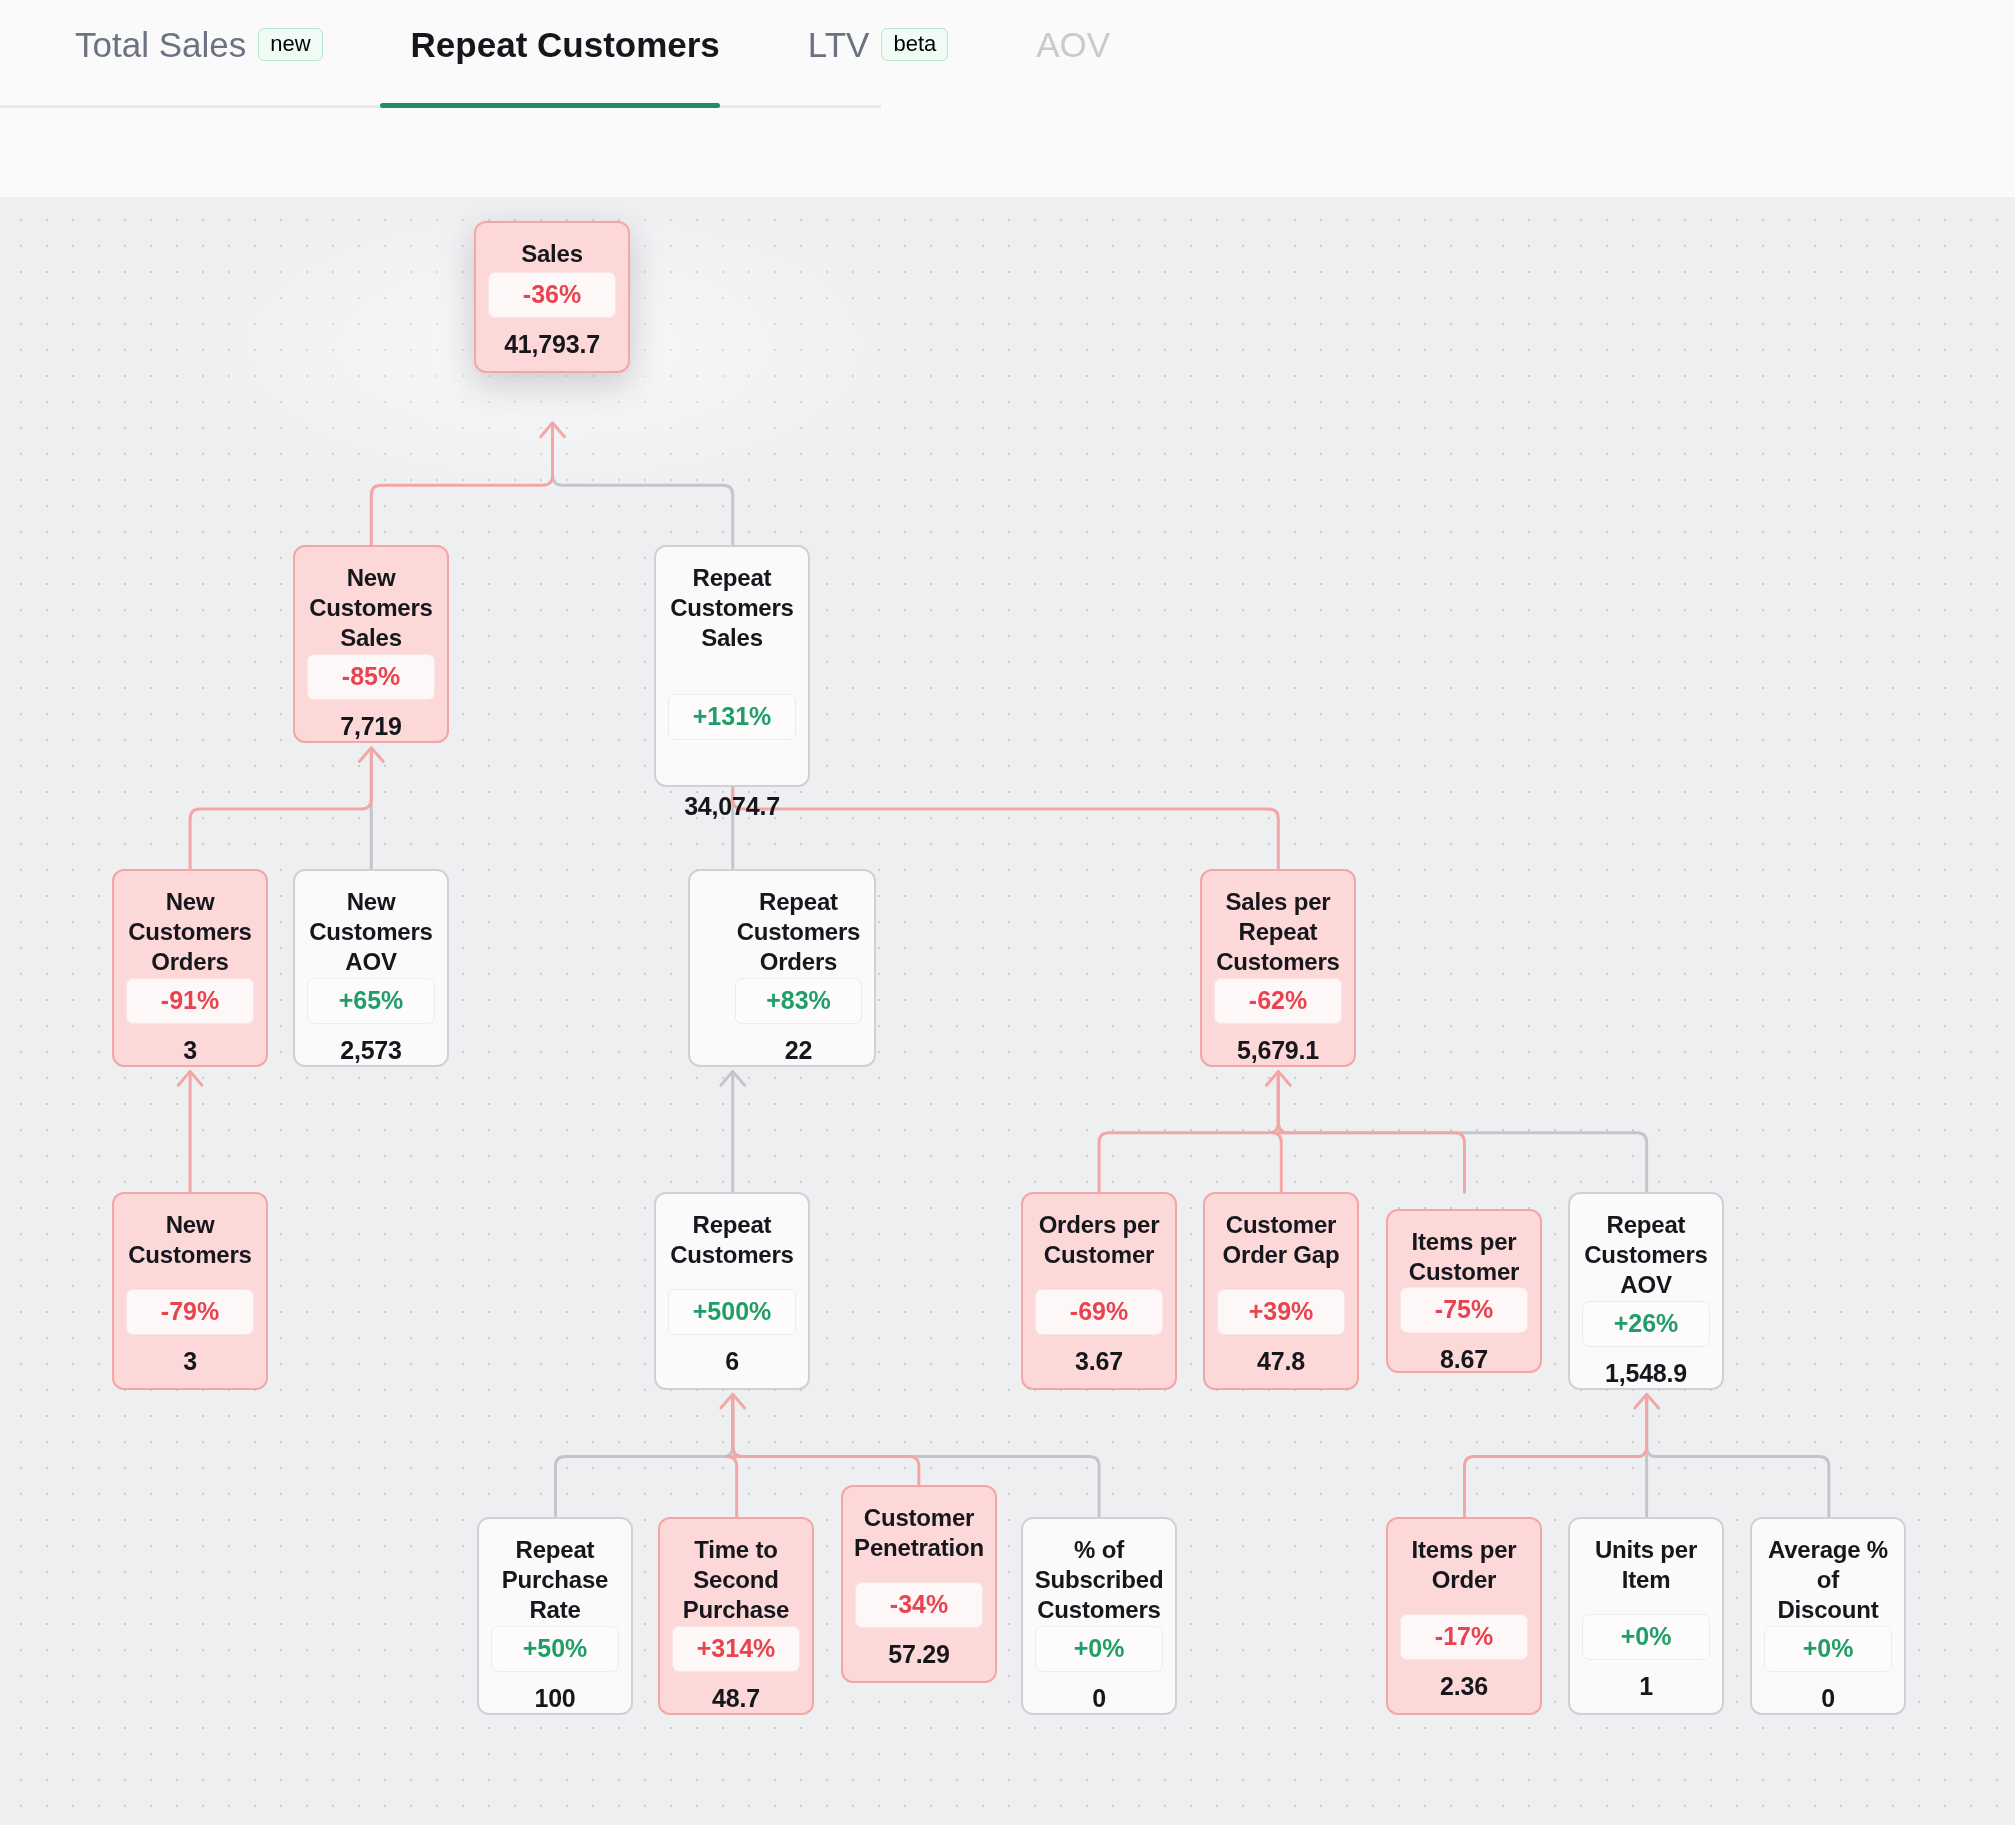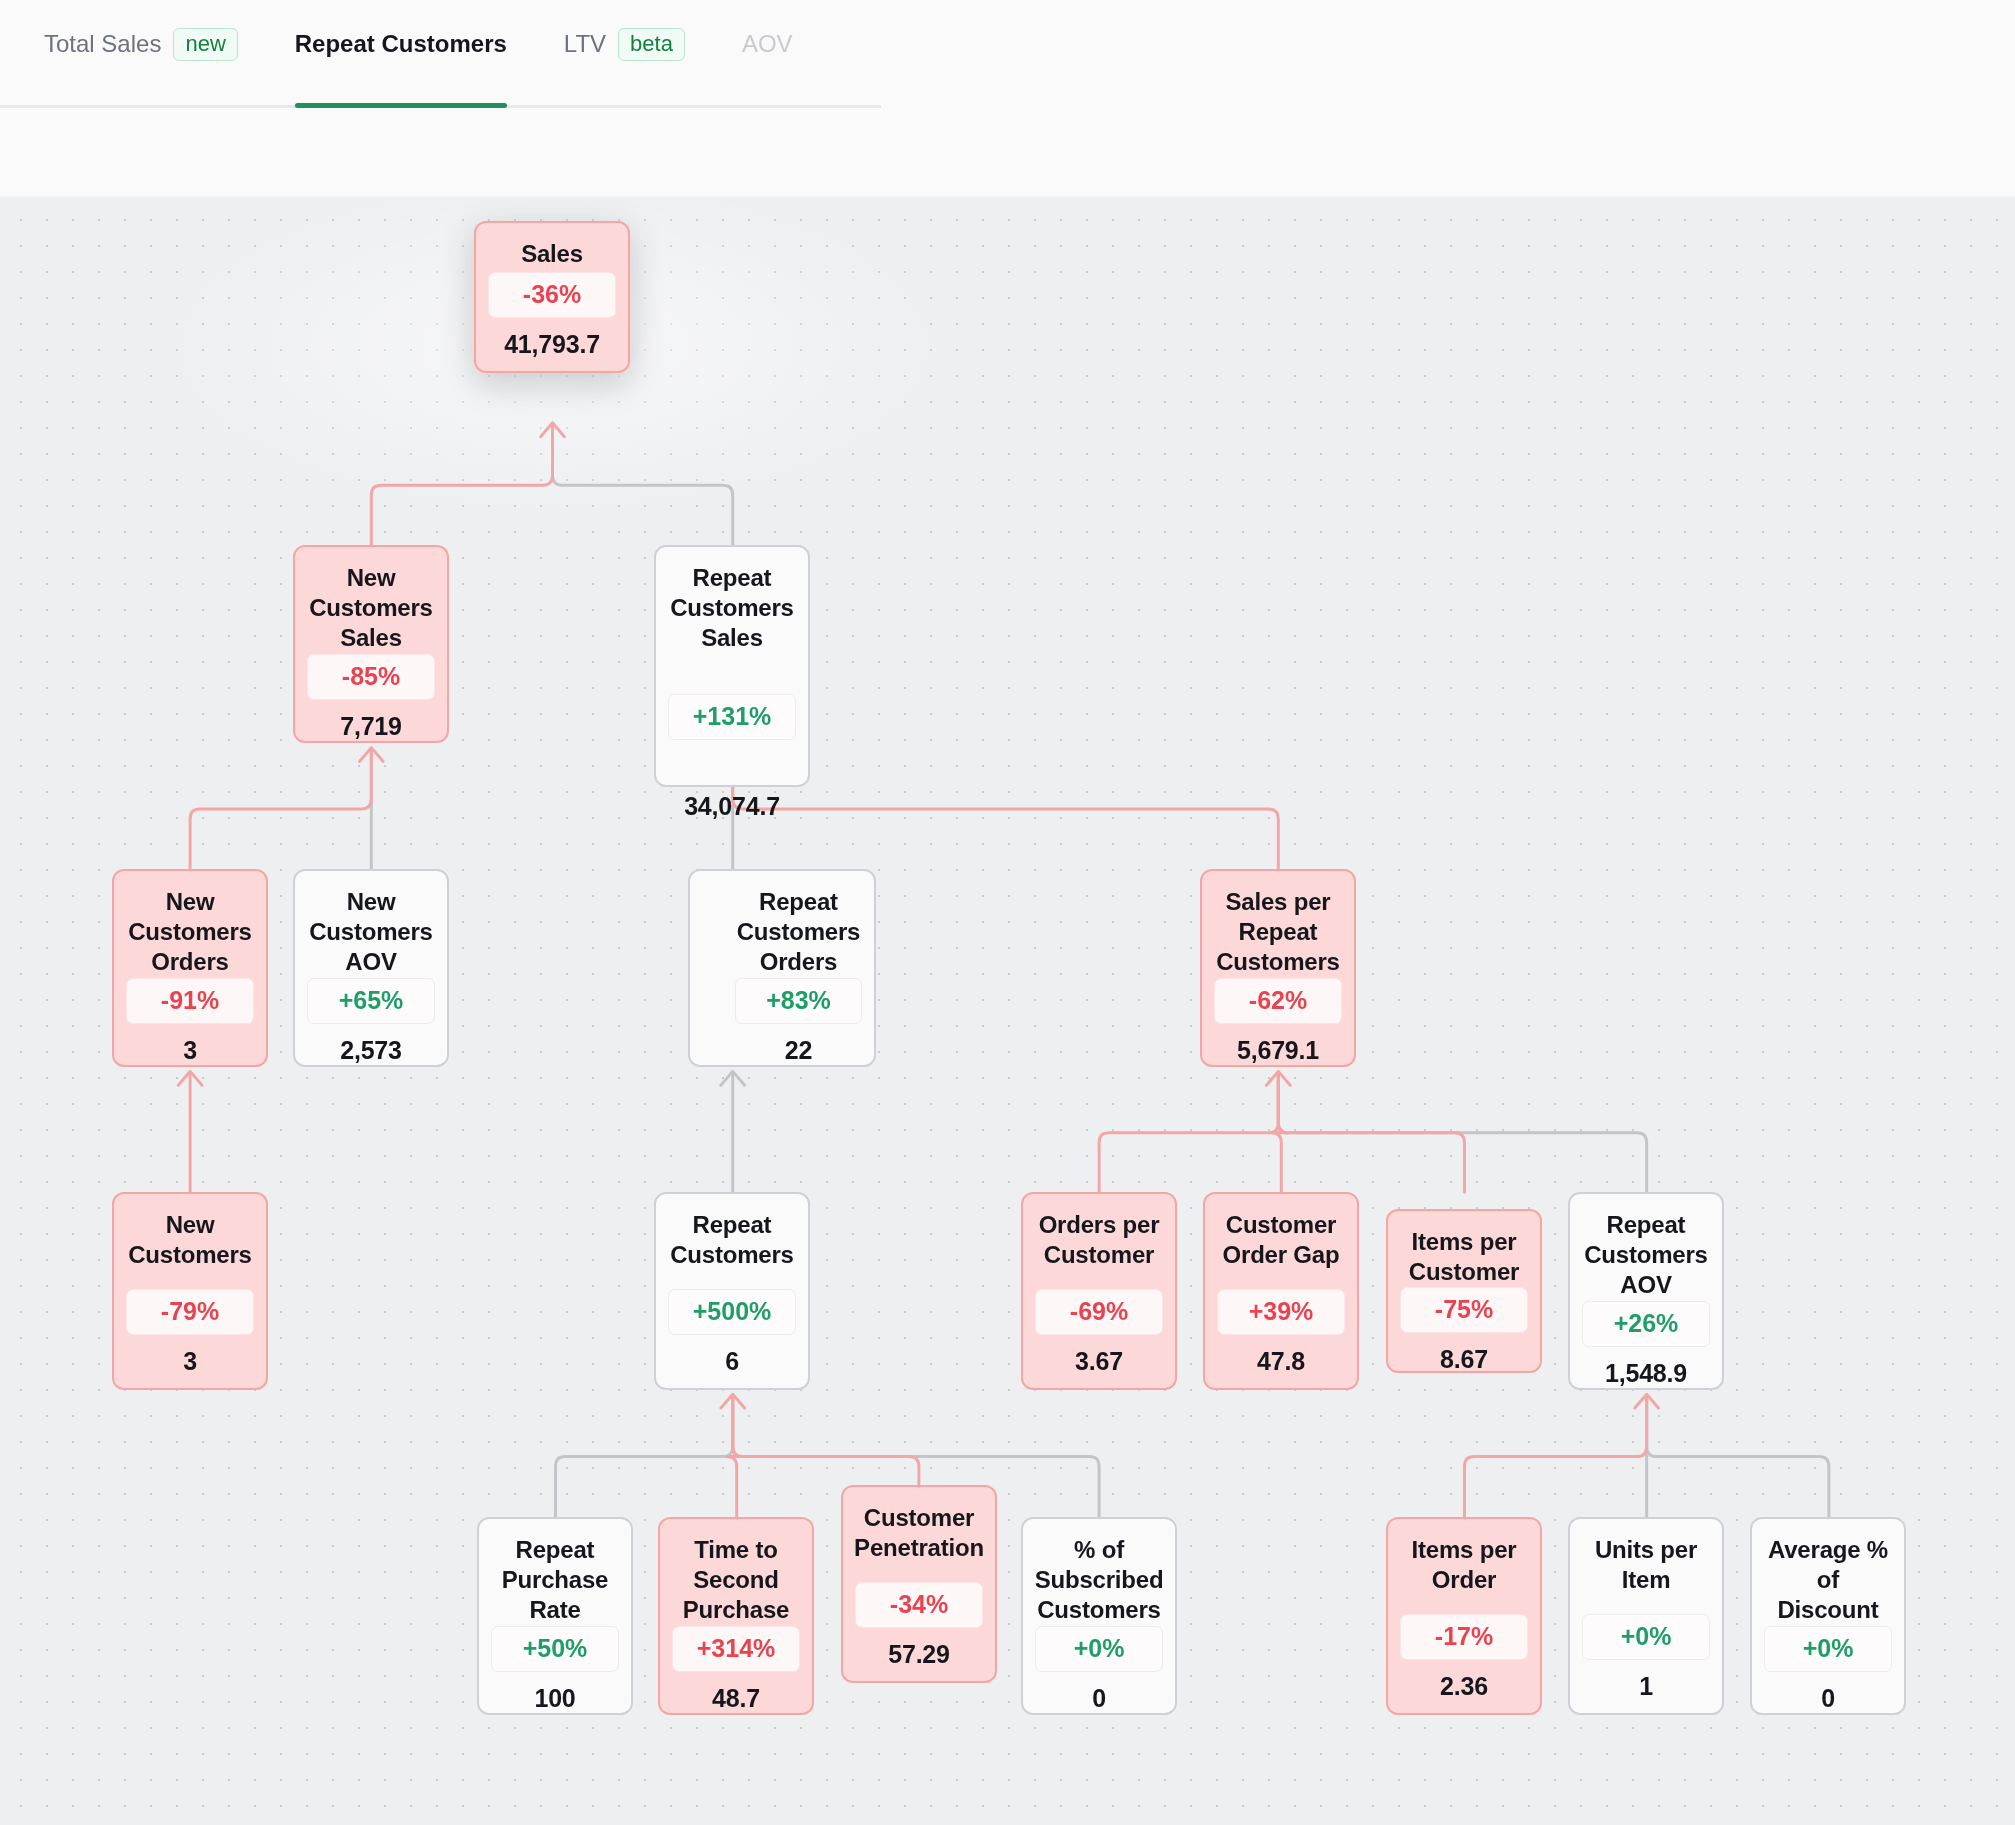--- a/index.html
+++ b/index.html
@@ -64,37 +64,38 @@
     height: 100%;
     padding: 0 0 20px 0;
     margin-right: 57px;
     position: relative;
     cursor: pointer;
     background: transparent;
     border: none;
     font-family: "Liberation Sans", sans-serif;
   }
   .tab-label {
-    font-size: 24px;
+    font-size: 35px;
     color: #6b7280;
     line-height: 1;
     white-space: nowrap;
+    margin-left: 31px;
   }
   .tab.active .tab-label { color: #15171c; font-weight: 600; }
   .tab.dim .tab-label { color: #c8cace; }
   .tab .tab-indicator {
     position: absolute;
     left: 0; right: 0; bottom: 0;
     height: 5px; border-radius: 3px;
     background: transparent;
   }
   .tab.active .tab-indicator { background: #1f8f62; }
   .tab-badge {
     font-size: 22px;
-    color: #15803d;
+    color: #000000;
     background: #f1fbf5;
     border: 1px solid #b9e6cd;
     border-radius: 6px;
     padding: 4px 11px 5px 11px;
     line-height: 1;
     white-space: nowrap;
   }
 
   
   #canvas {

